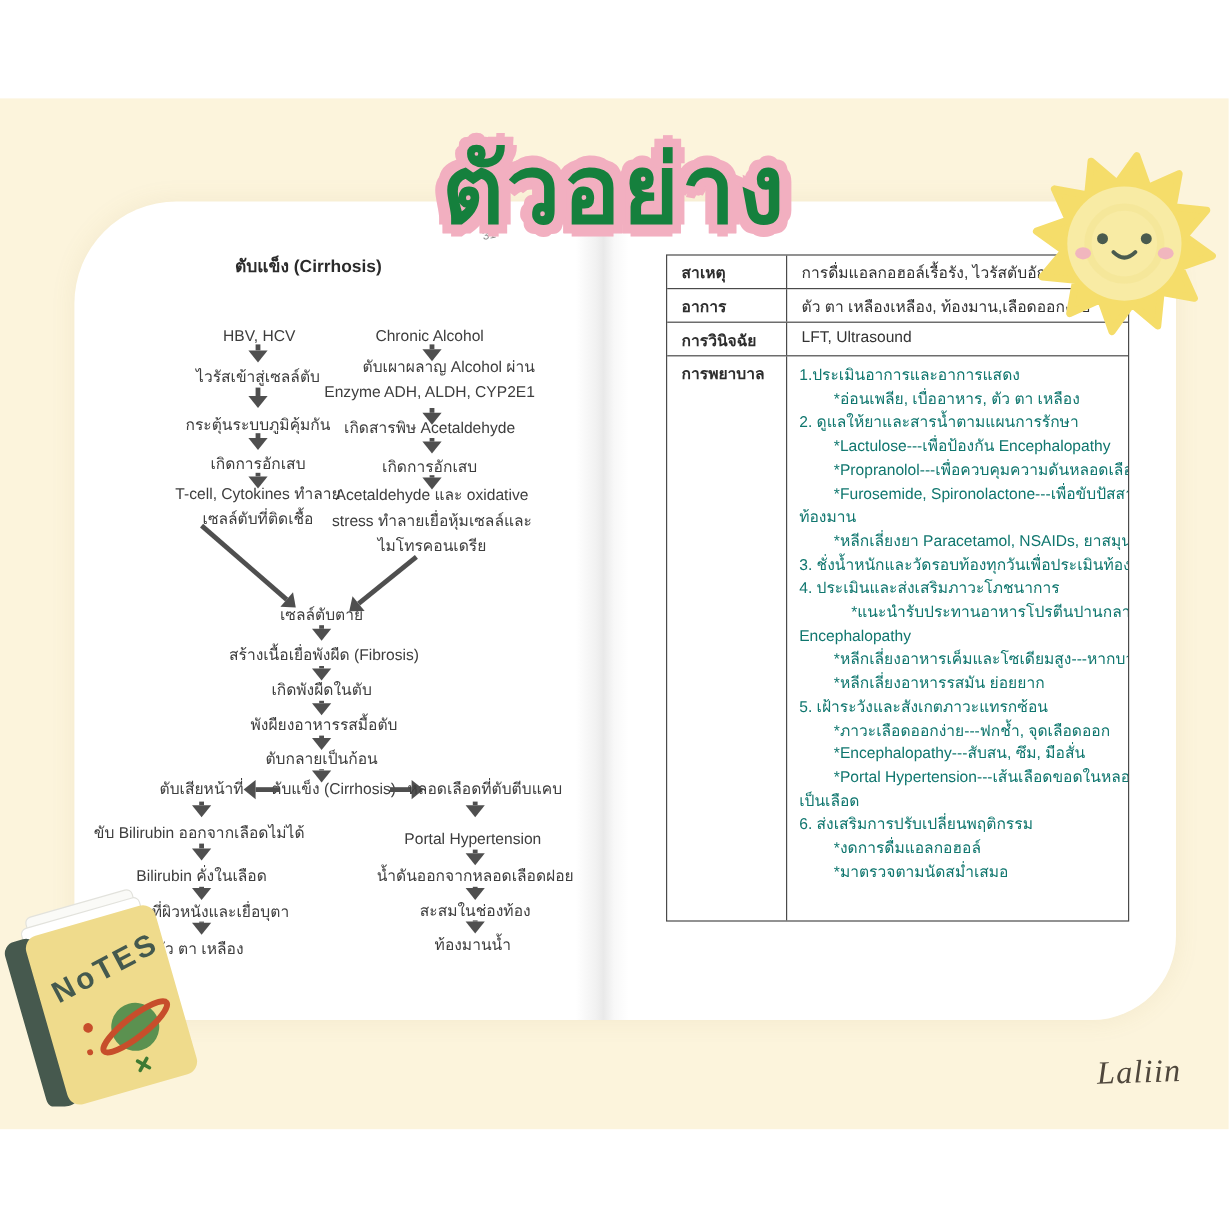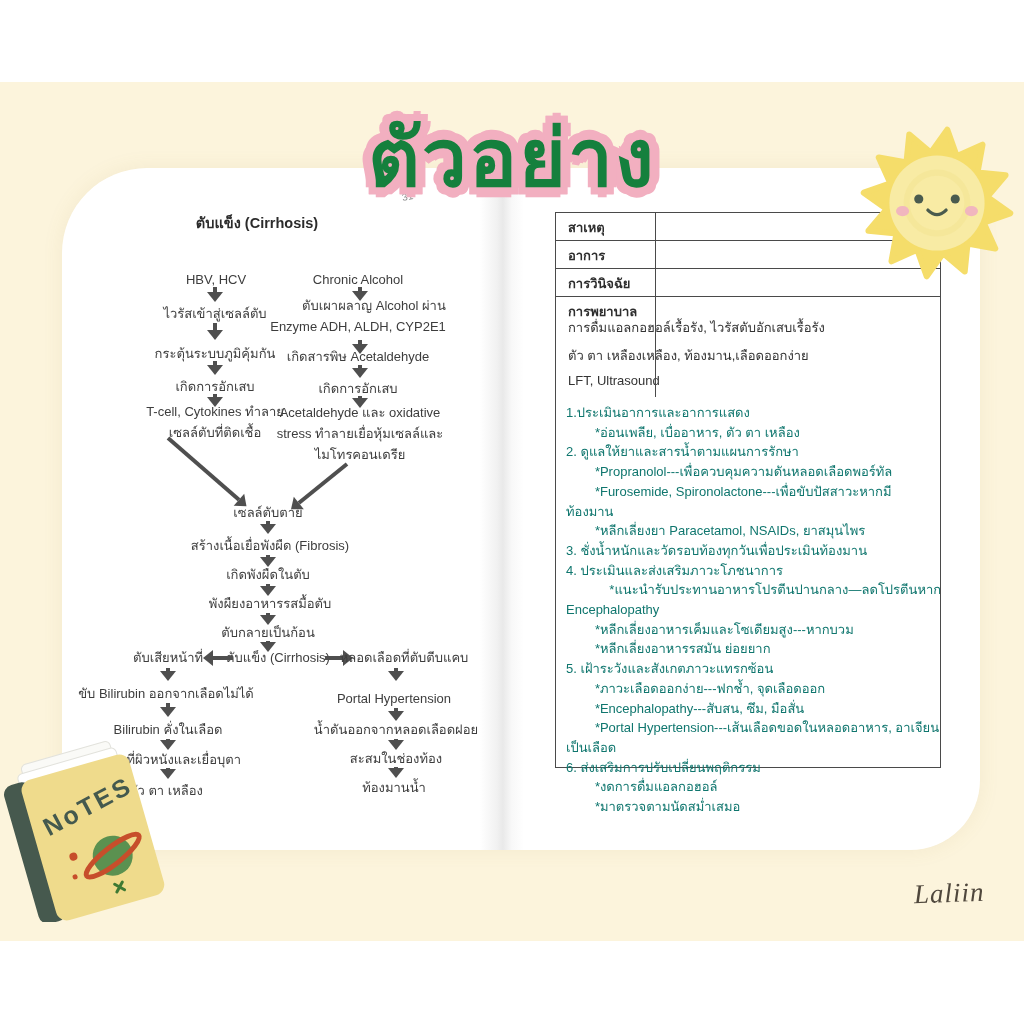--- a/index.html
+++ b/index.html
@@ -23,21 +23,21 @@
   .arr-v .stem,.arr-d .stem{width:3.5px;flex:1;background:#4F4F4F;display:block;}
   .arr-v .head,.arr-d .head{width:0;height:0;border-left:8px solid transparent;border-right:8px solid transparent;border-top:10px solid #4F4F4F;display:block;}
   .arr-d{transform-origin:8px 0;}
   .arr-h{position:absolute;height:16px;display:flex;flex-direction:row;align-items:center;z-index:2;}
   .arr-h .stem{height:3.5px;flex:1;background:#4F4F4F;display:block;}
   .arr-h .head-r{width:0;height:0;border-top:8px solid transparent;border-bottom:8px solid transparent;border-left:10px solid #4F4F4F;display:block;}
   .arr-h .head-l{width:0;height:0;border-top:8px solid transparent;border-bottom:8px solid transparent;border-right:10px solid #4F4F4F;display:block;}
   
   .info-table{position:absolute;left:555px;top:212px;width:386px;height:556px;z-index:2;
         border:1.5px solid #4A4A4A;display:flex;flex-direction:column;font-size:13px;color:#333;box-sizing:border-box;}
-  .t-row{display:flex;border-bottom:1.4px solid #4A4A4A;box-sizing:border-box;flex-direction:column;}
+  .t-row{display:flex;border-bottom:1.4px solid #4A4A4A;box-sizing:border-box;}
   .t-row.fixed{height:28px;flex:0 0 28px;}
   .t-row.last{flex:1;border-bottom:none;}
   .t-label{flex:0 0 100px;width:100px;border-right:1.4px solid #4A4A4A;padding:4px 0 0 12px;font-weight:bold;color:#2d2d2d;box-sizing:border-box;}
   .t-value{flex:1;padding:4px 0 0 12px;box-sizing:border-box;}
   .nursing{flex:1;padding:6px 0 0 10px;box-sizing:border-box;overflow:hidden;}
   .n-line{white-space:pre;line-height:19.7px;font-size:13px;color:#0f766e;}
   
   .sun{position:absolute;left:856px;top:122px;width:162px;height:162px;z-index:3;}
   .notebook{position:absolute;left:2px;top:740px;width:178px;height:182px;z-index:3;}
   .signature{position:absolute;left:914px;top:878px;z-index:2;font-family:"Liberation Serif","DejaVu Serif",serif;
@@ -206,20 +206,21 @@
     <div class="t-row fixed">
       <div class="t-label">การวินิจฉัย</div>
       <div class="t-value">LFT, Ultrasound</div>
     </div>
     <div class="t-row last">
       <div class="t-label">การพยาบาล</div>
       <div class="nursing">
           <div class="n-line">1.ประเมินอาการและอาการแสดง</div>
           <div class="n-line">        *อ่อนเพลีย, เบื่ออาหาร, ตัว ตา เหลือง</div>
           <div class="n-line">2. ดูแลให้ยาและสารน้ำตามแผนการรักษา</div>
+          <div class="n-line">        *Lactulose---เพื่อป้องกัน Encephalopathy</div>
           <div class="n-line">        *Propranolol---เพื่อควบคุมความดันหลอดเลือดพอร์ทัล</div>
           <div class="n-line">        *Furosemide, Spironolactone---เพื่อขับปัสสาวะหากมี</div>
           <div class="n-line">ท้องมาน</div>
           <div class="n-line">        *หลีกเลี่ยงยา Paracetamol, NSAIDs, ยาสมุนไพร</div>
           <div class="n-line">3. ชั่งน้ำหนักและวัดรอบท้องทุกวันเพื่อประเมินท้องมาน</div>
           <div class="n-line">4. ประเมินและส่งเสริมภาวะโภชนาการ</div>
           <div class="n-line">            *แนะนำรับประทานอาหารโปรตีนปานกลาง—ลดโปรตีนหากมี</div>
           <div class="n-line">Encephalopathy</div>
           <div class="n-line">        *หลีกเลี่ยงอาหารเค็มและโซเดียมสูง---หากบวม</div>
           <div class="n-line">        *หลีกเลี่ยงอาหารรสมัน ย่อยยาก</div>

